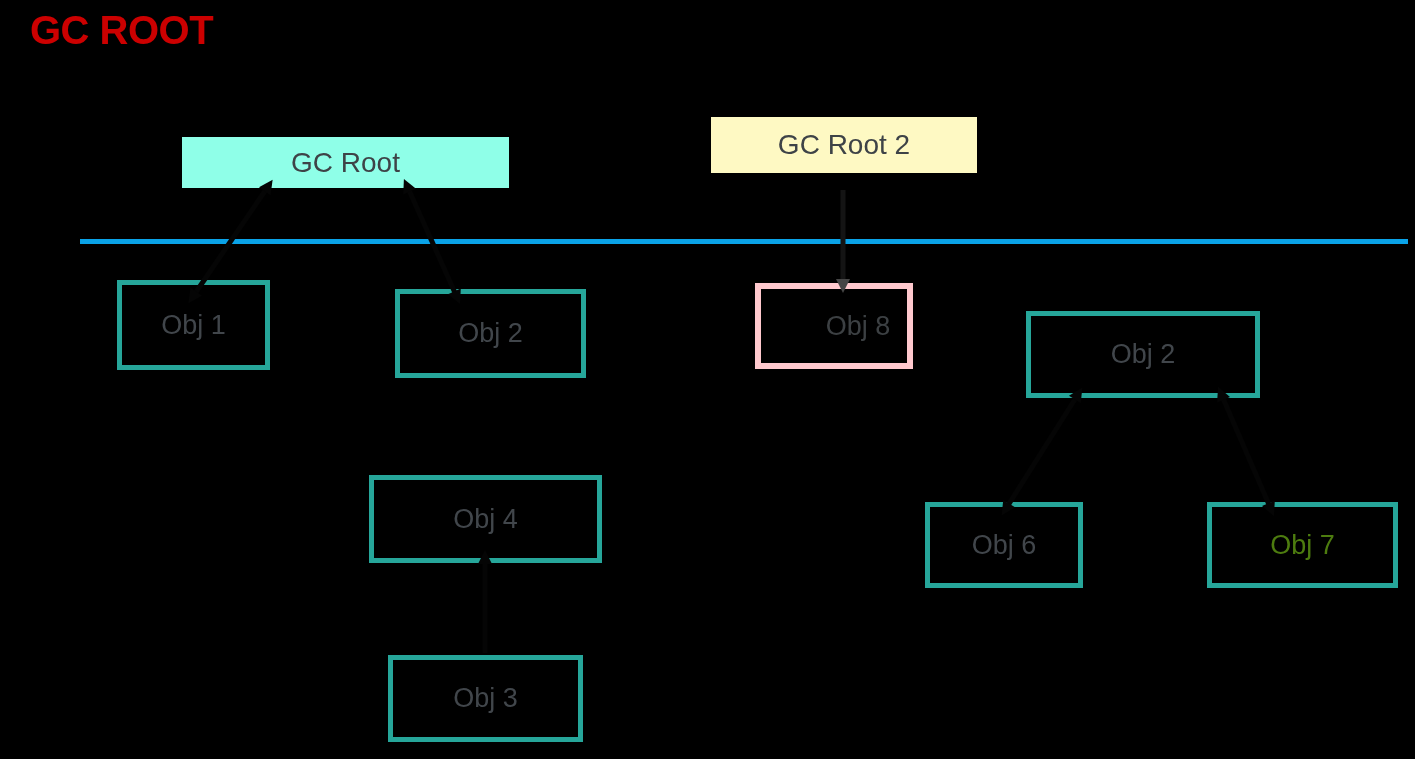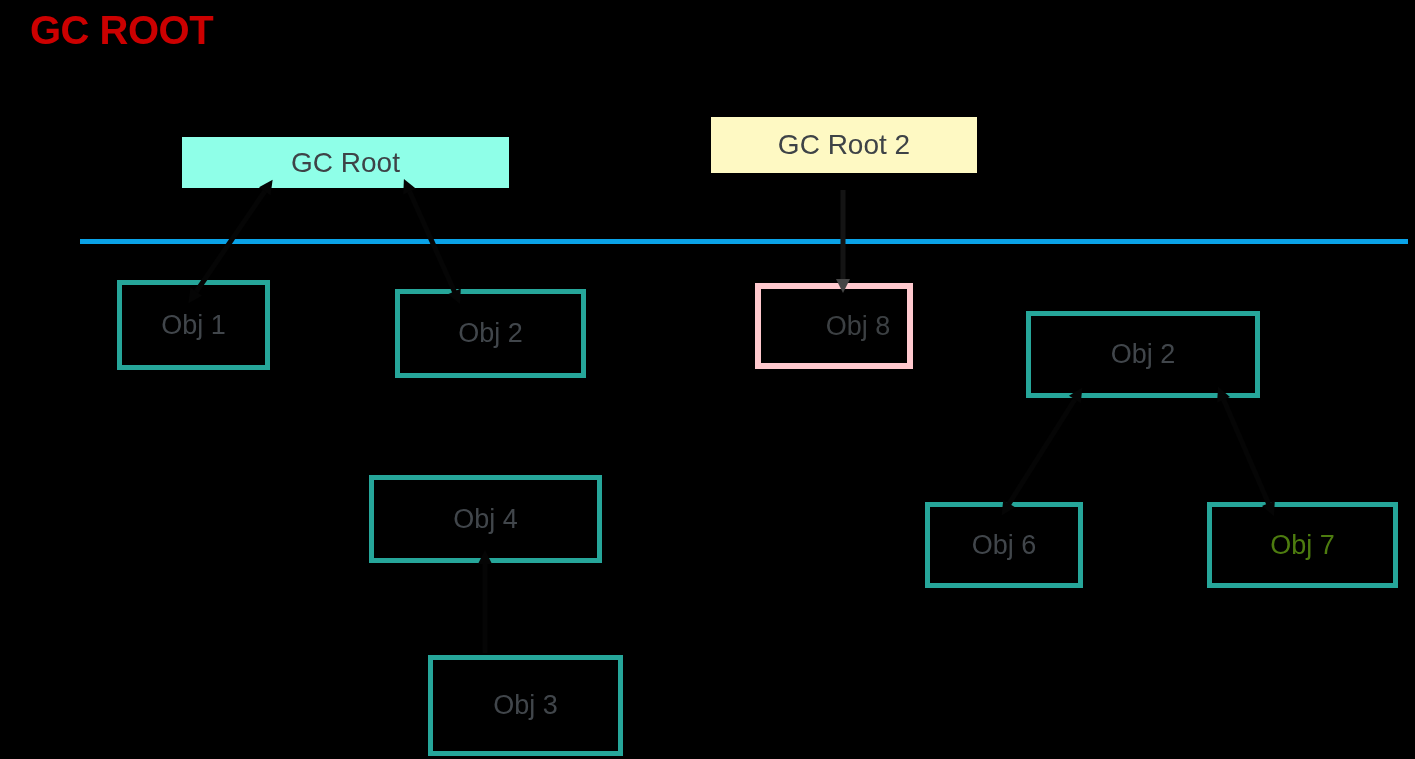--- a/index.html
+++ b/index.html
@@ -73,21 +73,21 @@
       </div>
       <div class="node" style="left: 369px; top: 475px; width: 233px; height: 88px; border: 5px solid rgb(38, 166, 154);">
         <span class="node-label" style="color: rgb(65, 70, 75); font-size: 27px;">Obj 4</span>
       </div>
       <div class="node" style="left: 925px; top: 502px; width: 158px; height: 86px; border: 5px solid rgb(38, 166, 154);">
         <span class="node-label" style="color: rgb(65, 70, 75); font-size: 27px; text-align: right;">Obj 6</span>
       </div>
       <div class="node" style="left: 1207px; top: 502px; width: 191px; height: 86px; border: 5px solid rgb(38, 166, 154);">
         <span class="node-label" style="color: #4d7c0f; font-size: 27px;">Obj 7</span>
       </div>
-      <div class="node" style="left: 388px; top: 655px; width: 195px; height: 101px; border: 5px solid rgb(38, 166, 154); margin-left: 40px;">
+      <div class="node" style="left: 388px; top: 655px; width: 195px; height: 87px; border: 5px solid rgb(38, 166, 154);">
         <span class="node-label" style="color: rgb(65, 70, 75); font-size: 27px;">Obj 3</span>
       </div>
     </div>
   <div class="separator" id="separator" style="left: 80px; top: 239px; width: 1328px; height: 5px; background: rgb(10, 163, 232);"></div>
   <svg id="edge-layer" width="1415" height="759" viewBox="0 0 1415 759">
       <line x1="267" y1="188" x2="194" y2="295" stroke="#050505" stroke-width="5"></line>
       <polygon points="188.36423643424192,303.26063974707006 190.47185760335418,287.7507096051413 202.03675324925229,295.6407785972026" fill="#050505"></polygon>
       <polygon points="272.63576356575805,179.73936025292994 270.5281423966458,195.24929039485866 258.9632467507477,187.35922140279737" fill="#050505"></polygon>
       <line x1="408" y1="188" x2="456" y2="295" stroke="#050505" stroke-width="5"></line>
       <polygon points="460.0930072684963,304.12399536935635 447.976000334052,294.2155069402049 460.7495938511509,288.48529676431" fill="#050505"></polygon>

